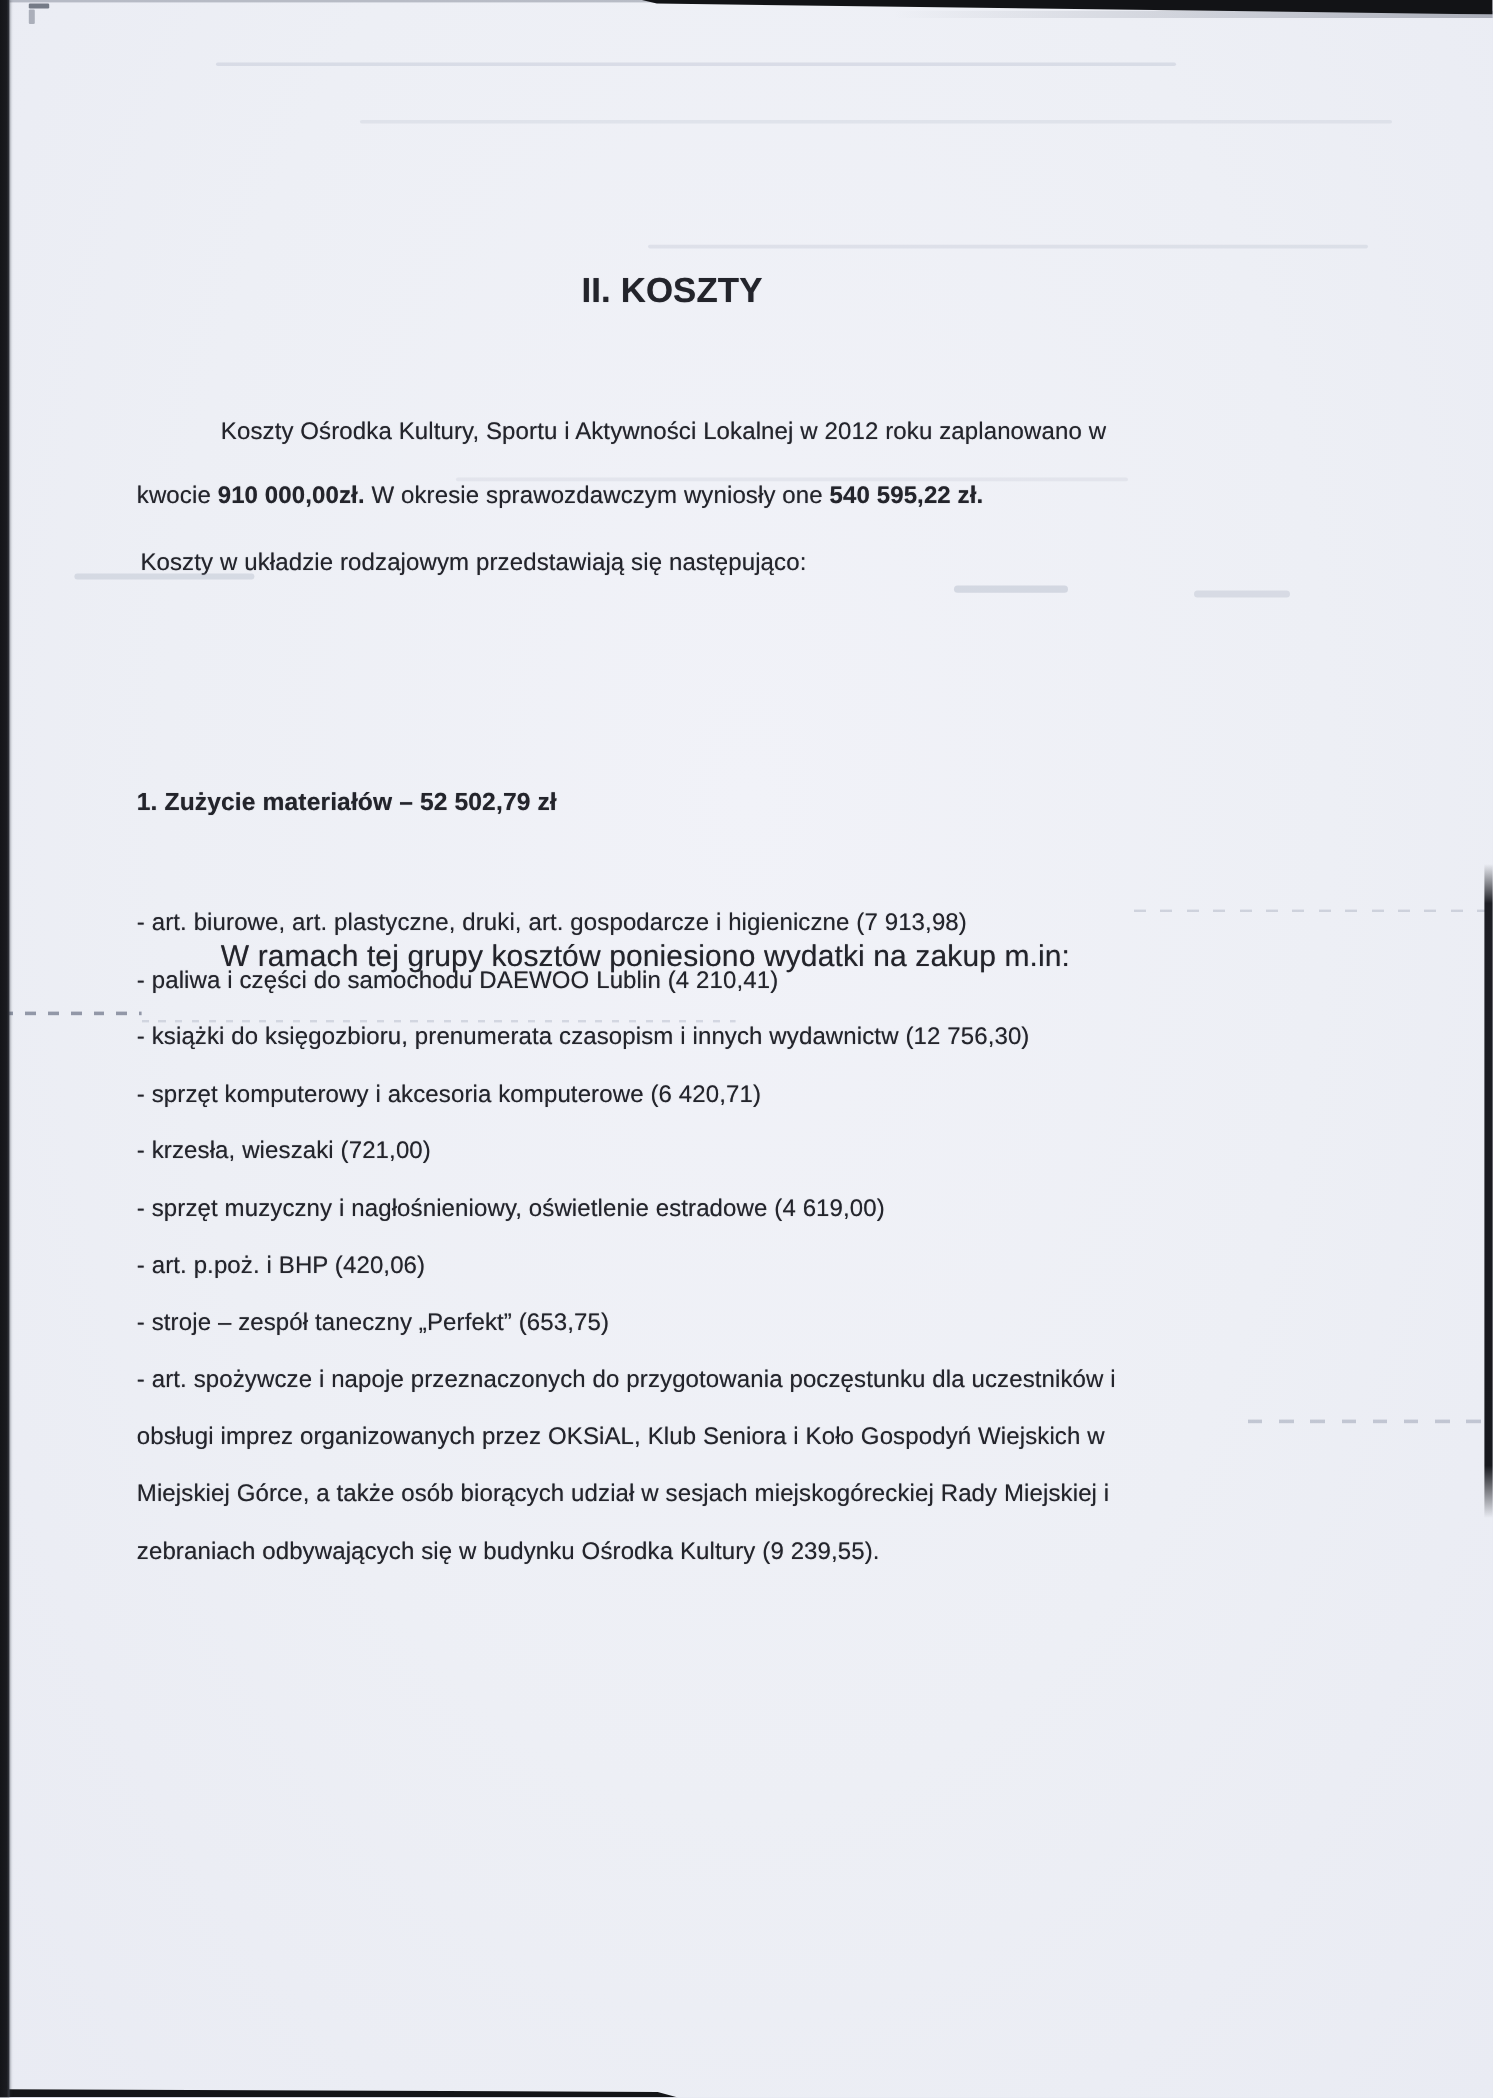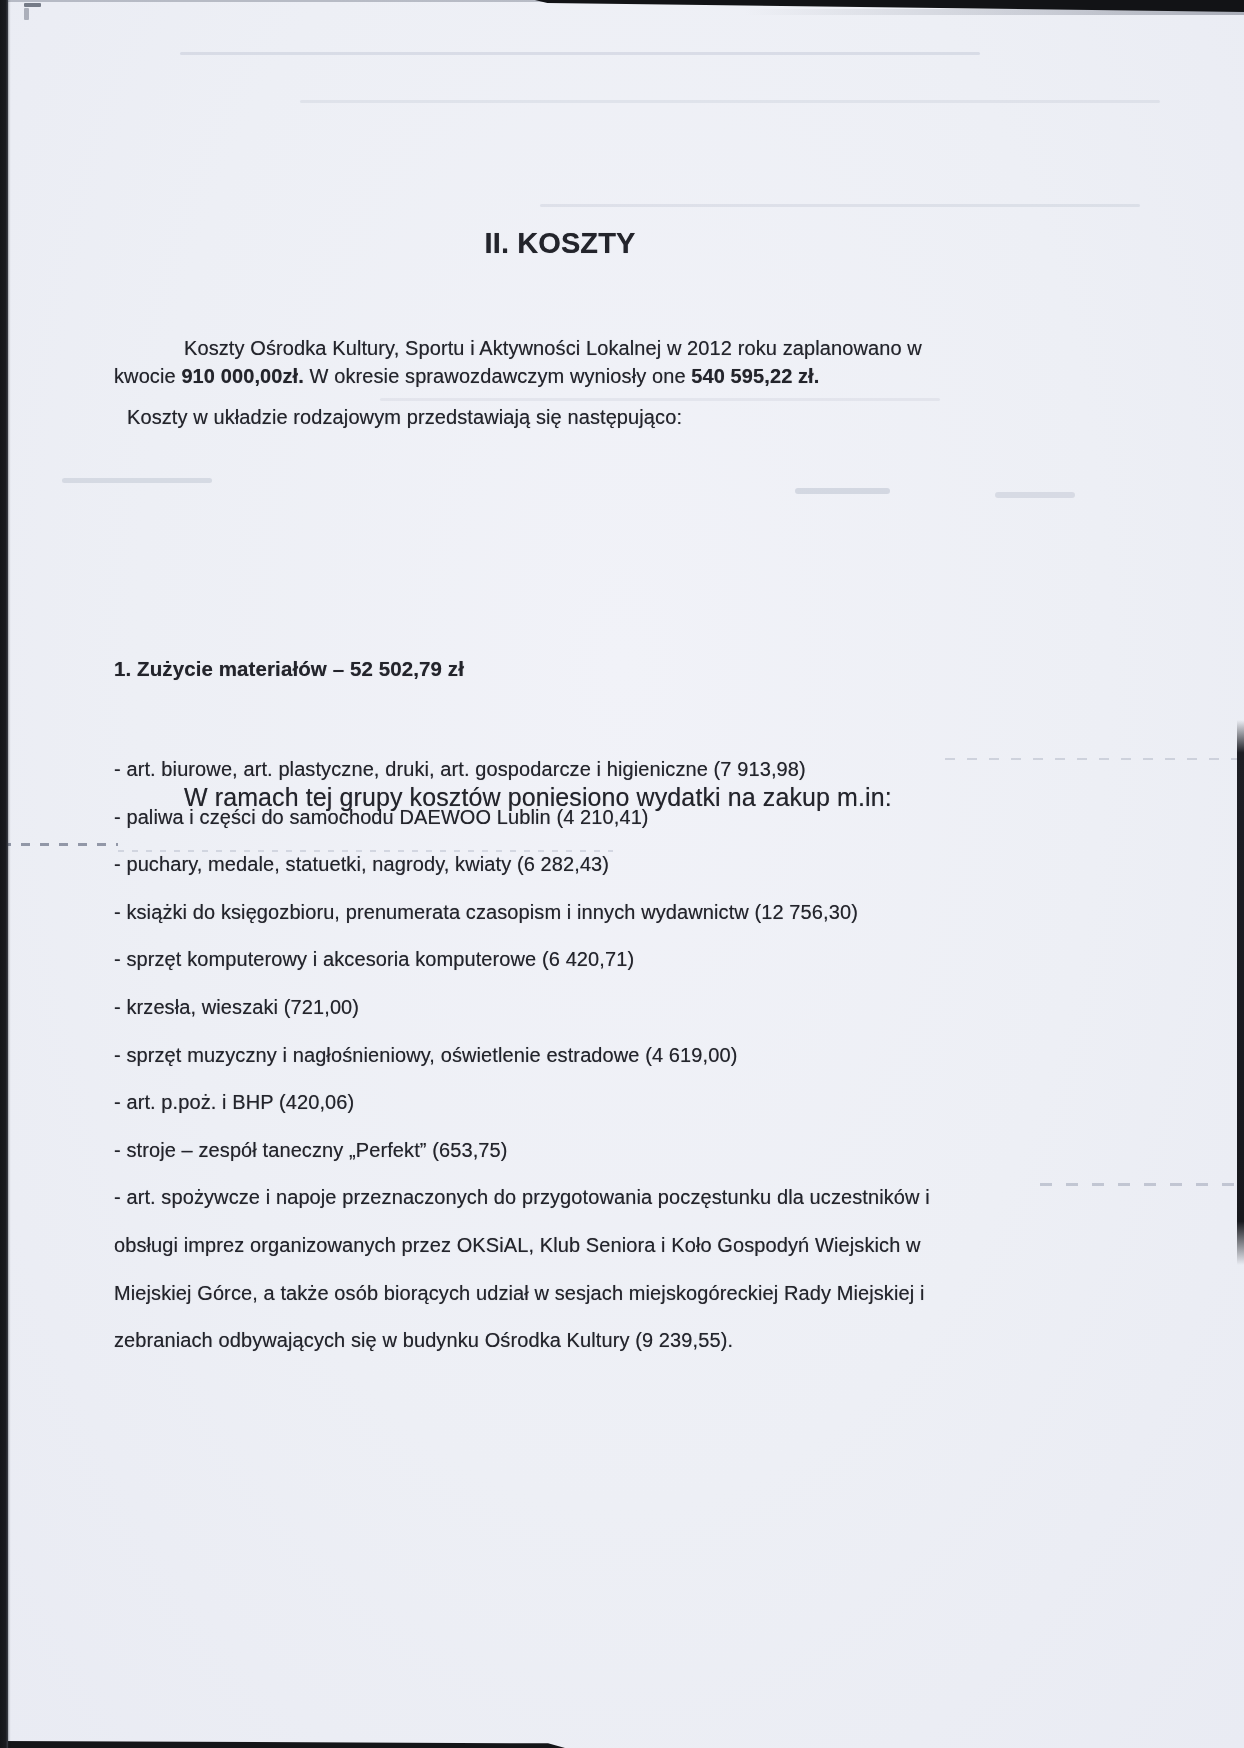--- a/index.html
+++ b/index.html
@@ -20,24 +20,24 @@
     text-shadow: 0 0 0.7px rgba(35,37,45,.55);
     letter-spacing: 0.1px;
   }
   .doc-title {
     position: absolute; top: 208px; left: 0; width: 1120px;
     text-align: center;
     font-size: 29px; font-weight: bold;
   }
   .intro {
     position: absolute; top: 334px; left: 114px; width: 820px;
-    font-size: 20px; line-height: 28px;
+    font-size: 20px; line-height: 53px;
   }
   .intro .p1 { margin: 0; text-indent: 70px; }
-  .intro .p2 { margin: 13px; text-indent: 0; }
+  .intro .p2 { margin: 3px; text-indent: 0; }
   .b { font-weight: bold; }
   .section-heading {
     position: absolute; top: 640px; left: 114px;
     font-size: 20.5px; font-weight: bold; text-align: right;
   }
   .section-intro {
     position: absolute; top: 758px; left: 114px; width: 820px;
     font-size: 25px; text-indent: 70px; line-height: 28px;
   }
   .cost-list {
@@ -119,21 +119,20 @@
     <p class="p2">Koszty w układzie rodzajowym przedstawiają się następująco:</p>
   </div>
 
   <h2 class="section-heading ink">1. Zużycie materiałów – 52 502,79 zł</h2>
 
   <p class="section-intro ink">W ramach tej grupy kosztów poniesiono wydatki na zakup m.in:</p>
 
   <div class="cost-list ink">
     <p class="cost-item">- art. biurowe, art. plastyczne, druki, art. gospodarcze i higieniczne (7 913,98)</p>
     <p class="cost-item">- paliwa i części do samochodu DAEWOO Lublin (4 210,41)</p>
-    <p class="cost-item">- puchary, medale, statuetki, nagrody, kwiaty (6 282,43)</p>
     <p class="cost-item">- książki do księgozbioru, prenumerata czasopism i innych wydawnictw (12 756,30)</p>
     <p class="cost-item">- sprzęt komputerowy i akcesoria komputerowe (6 420,71)</p>
     <p class="cost-item">- krzesła, wieszaki (721,00)</p>
     <p class="cost-item">- sprzęt muzyczny i nagłośnieniowy, oświetlenie estradowe (4 619,00)</p>
     <p class="cost-item">- art. p.poż. i BHP (420,06)</p>
     <p class="cost-item">- stroje – zespół taneczny „Perfekt” (653,75)</p>
     <p class="cost-item">- art. spożywcze i napoje przeznaczonych do przygotowania poczęstunku dla uczestników i obsługi imprez organizowanych przez OKSiAL, Klub Seniora i Koło Gospodyń Wiejskich w Miejskiej Górce, a także osób biorących udział w sesjach miejskogóreckiej Rady Miejskiej i zebraniach odbywających się w budynku Ośrodka Kultury (9 239,55).</p>
   </div>
 
   <div class="streak s1"></div>

